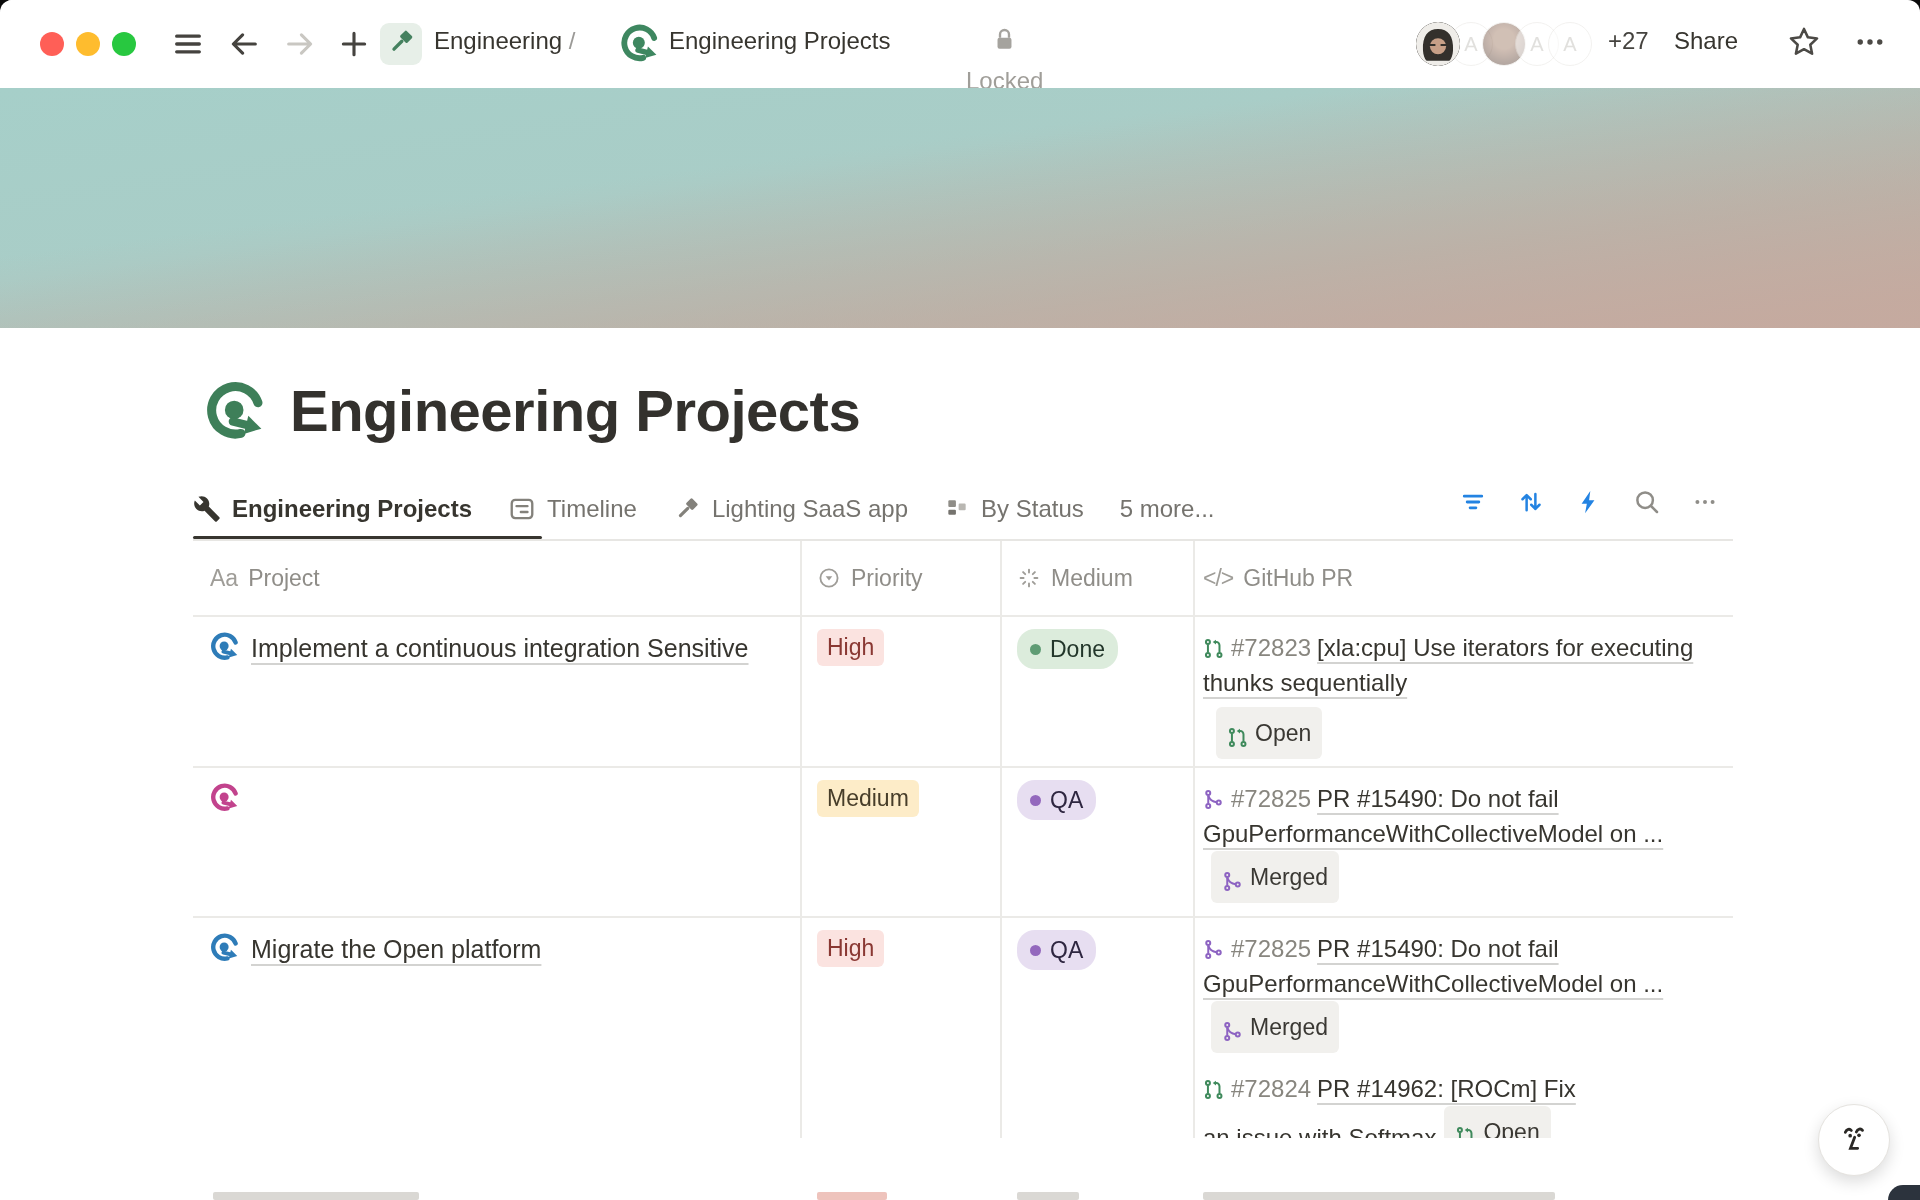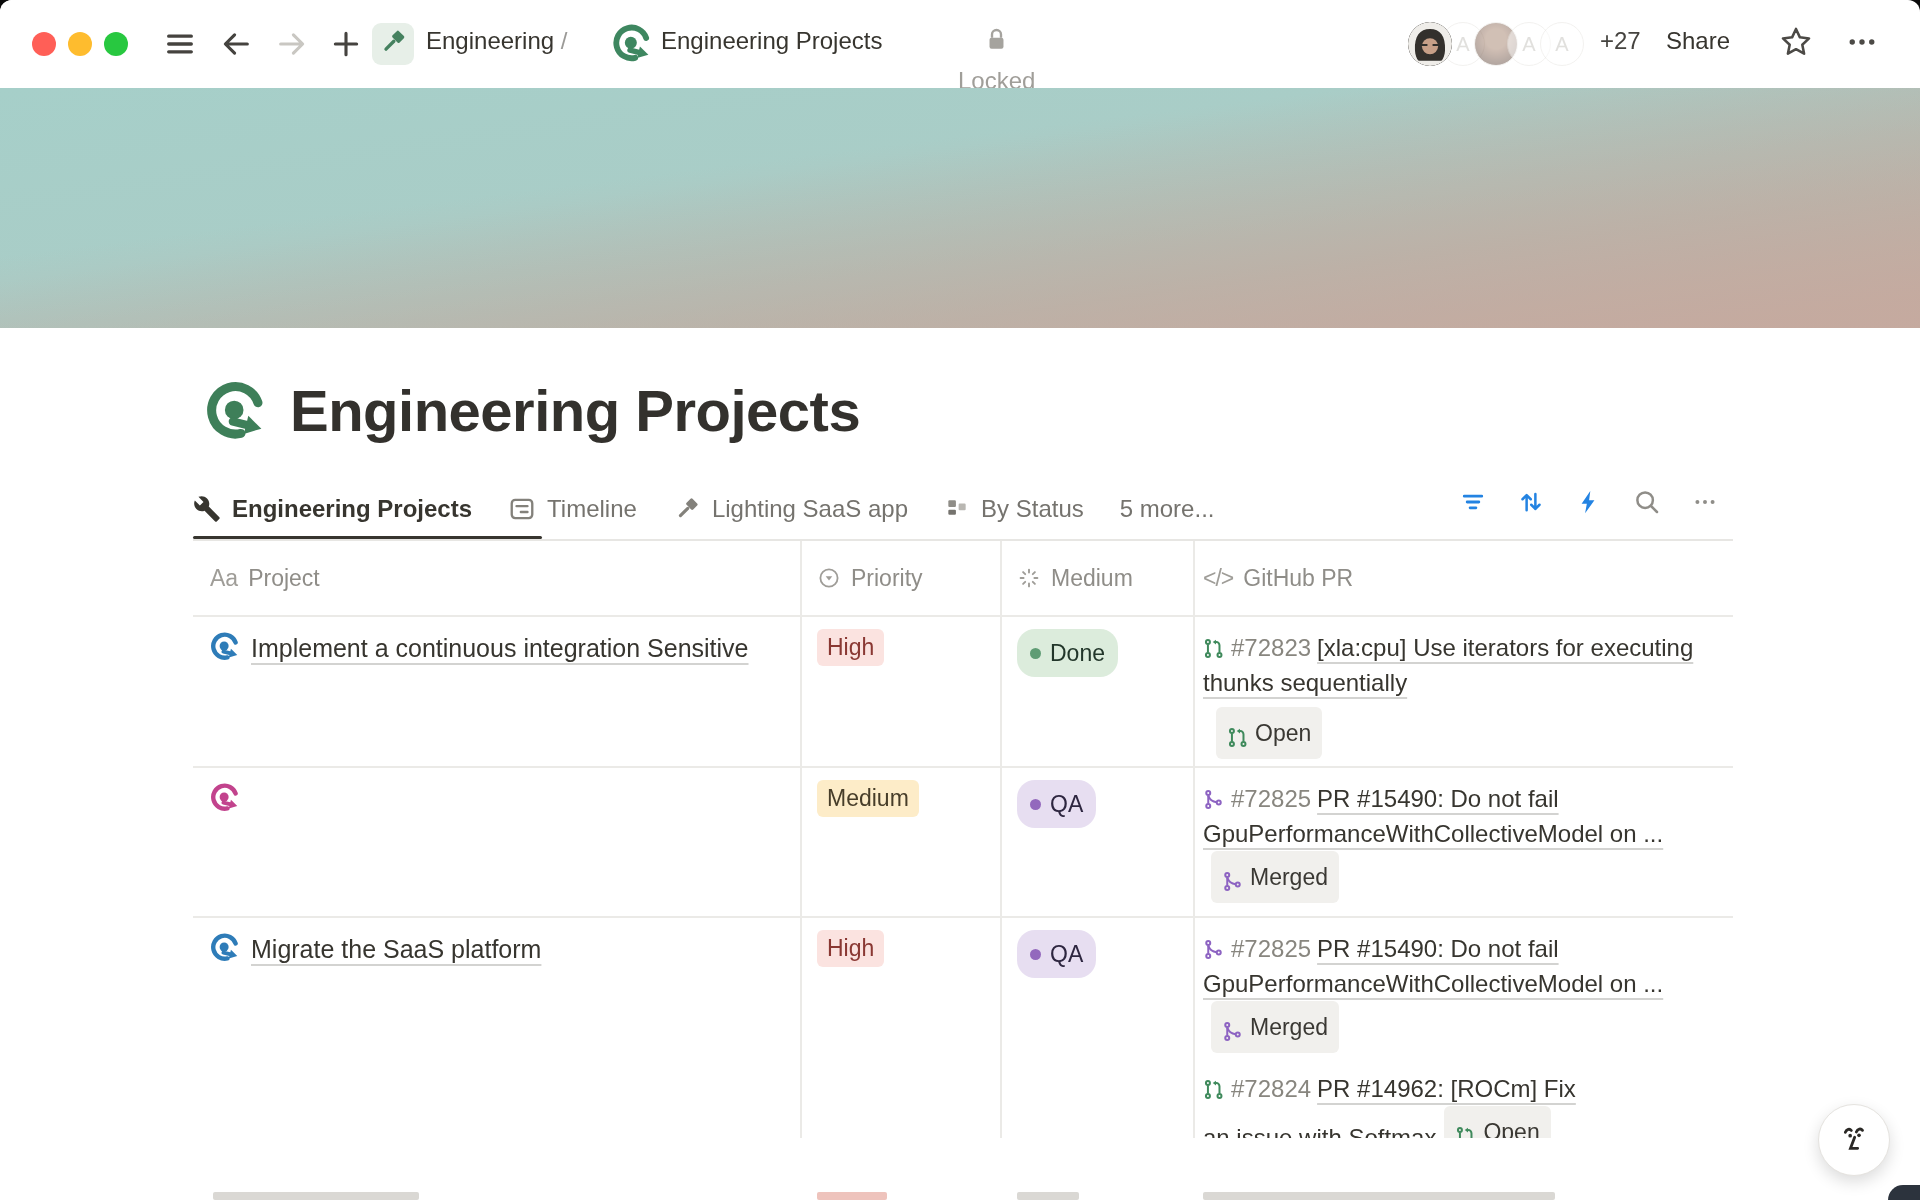--- a/index.html
+++ b/index.html
@@ -1,21 +1,21 @@
 <!DOCTYPE html>
 <html><head>
 <meta charset="utf-8">
 <style>
   html,body{margin:0;padding:0;background:#0a0a0a;}
   *{box-sizing:border-box;font-family:"Liberation Sans","DejaVu Sans",sans-serif;}
   .stage{position:relative;width:1920px;height:1200px;overflow:hidden;background:#0a0a0a;}
   .window{position:absolute;inset:0;background:#ffffff;border-radius:12px 12px 0 0;overflow:hidden;}
 
   
-  .topbar{position:absolute;left:0;top:0;width:1786px;height:88px;background:#ffffff;}
+  .topbar{position:absolute;left:8px;top:0;width:1786px;height:88px;background:#ffffff;}
   .tl{position:absolute;top:32px;width:24px;height:24px;border-radius:50%;}
   .tl.red{left:32px;background:#ff5f57;}
   .tl.yellow{left:68px;background:#febc2e;}
   .tl.green{left:104px;background:#28c840;}
   .navicon{position:absolute;top:24px;width:40px;height:40px;display:flex;align-items:center;justify-content:center;color:#4d4b47;}
   .navicon svg{display:block;}
   .teamspace-chip{position:absolute;left:372px;top:23px;width:42px;height:42px;border-radius:9px;background:#e7efe8;display:flex;align-items:center;justify-content:center;color:#45815f;}
   .crumb-text{position:absolute;top:27px;font-size:24px;color:#37352f;font-weight:500;white-space:nowrap;}
   .crumb-sep{color:#9b9a97;font-weight:400;}
   .pageicon-sm{position:absolute;left:612px;top:24px;width:40px;height:40px;color:#3e8760;}
@@ -63,21 +63,21 @@
 
   .cell{position:absolute;font-size:24px;color:#37352f;}
   .title-cell{width:560px;line-height:37px;font-weight:500;font-size:25px;}
   .row-icon{display:inline-block;width:30px;height:30px;vertical-align:-5px;margin-right:11px;}
   .row-icon[data-color="blue"]{color:#2e7cb8;}
   .row-icon[data-color="magenta"]{color:#c2438d;}
   .ulink{text-decoration:underline;text-decoration-thickness:1.5px;text-underline-offset:6px;text-decoration-color:rgba(55,53,47,.22);}
   .chip{display:inline-flex;align-items:center;height:37px;padding:13px 10px;border-radius:6px;font-size:23px;font-weight:500;}
   .chip[data-variant="red"]{background:#fbe3e0;color:#8a3833;}
   .chip[data-variant="yellow"]{background:#fdecc8;color:#473d29;}
-  .pill{display:inline-flex;align-items:center;gap:9px;height:48px;padding:0 13px;border-radius:18px;font-size:23px;font-weight:500;color:#27332b;}
+  .pill{display:inline-flex;align-items:center;gap:9px;height:40px;padding:0 13px;border-radius:18px;font-size:23px;font-weight:500;color:#27332b;}
   .pill .dot{width:11px;height:11px;border-radius:50%;}
   .pill[data-variant="green"]{background:#dcecdc;color:#22362a;}
   .pill[data-variant="green"] .dot{background:#5f9c74;}
   .pill[data-variant="purple"]{background:#e7def1;color:#2e2640;}
   .pill[data-variant="purple"] .dot{background:#9368bd;}
 
   .pr-cell{width:515px;line-height:35px;font-size:24px;}
   .pr{margin-bottom:15px;}
   .pr.narrow{max-width:398px;}
   .pr-ic{display:inline-block;width:21px;height:21px;vertical-align:-3px;margin-right:7px;}
@@ -421,21 +421,21 @@
               </svg></span>
             <span>Merged</span>
           </span>
     </div>
   </div>
 
   <div class="cell title-cell" style="left:210px;top:931px">
     <span class="row-icon" data-color="blue">
       <svg width="30" height="30" viewBox="0 0 24 24">
             <use href="#sync-icon"></use>
-          </svg></span><span class="ulink">Migrate the SaaS platform</span>
+          </svg></span><span class="ulink">Migrate the Open platform</span>
   </div>
   <div class="cell" style="left:817px;top:930px">
     <span class="chip" data-variant="red">
           <span>High</span>
         </span>
   </div>
   <div class="cell" style="left:1017px;top:930px">
     <span class="pill" data-variant="purple">
           <span class="dot"></span>
           <span>QA</span>

